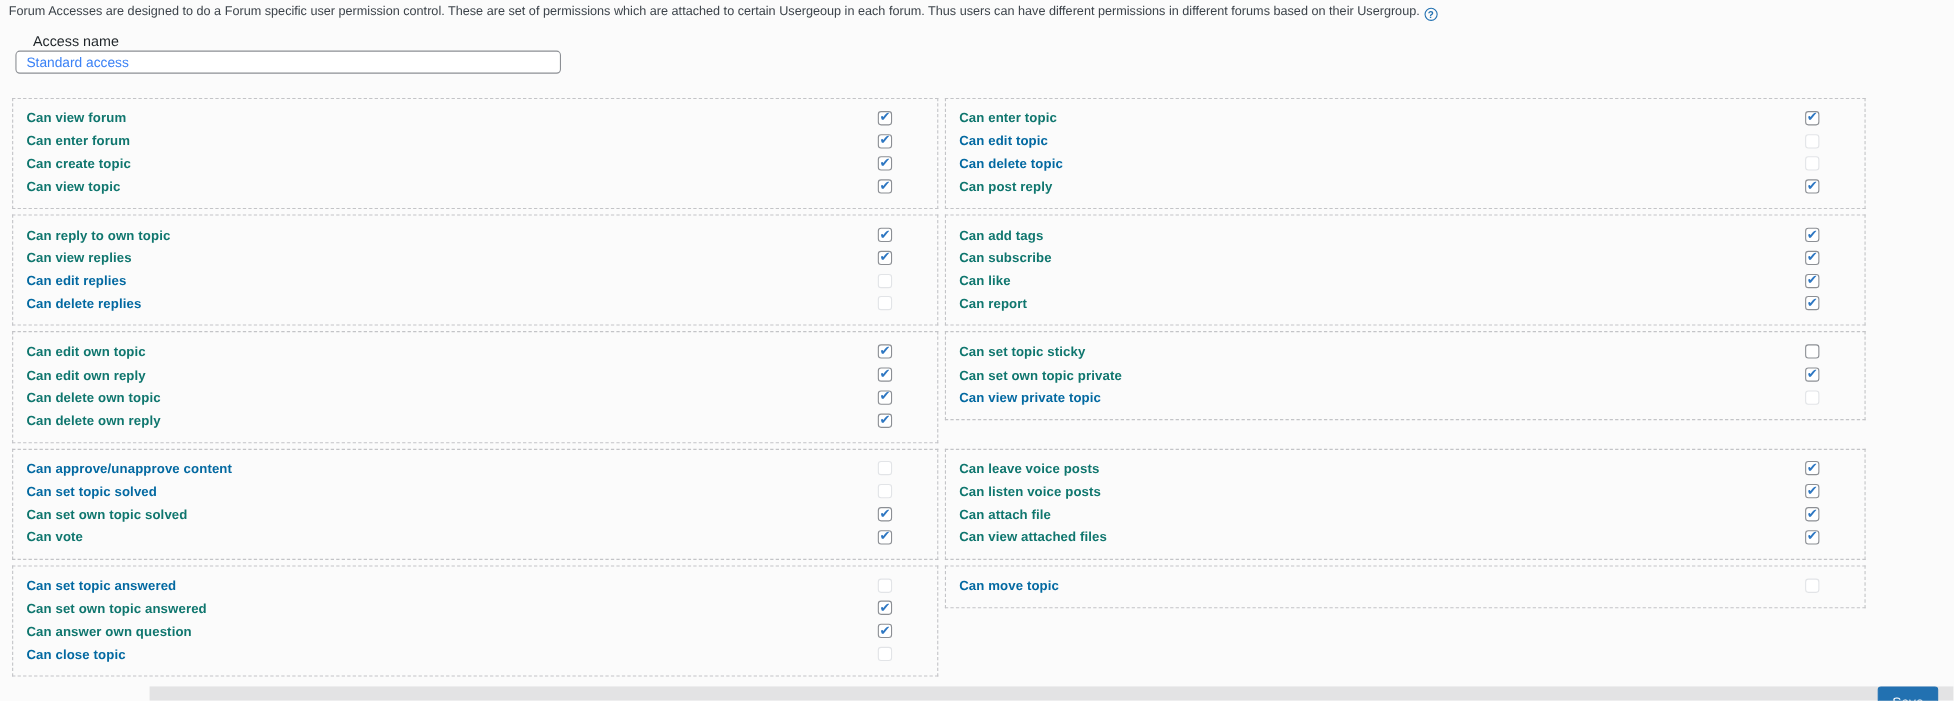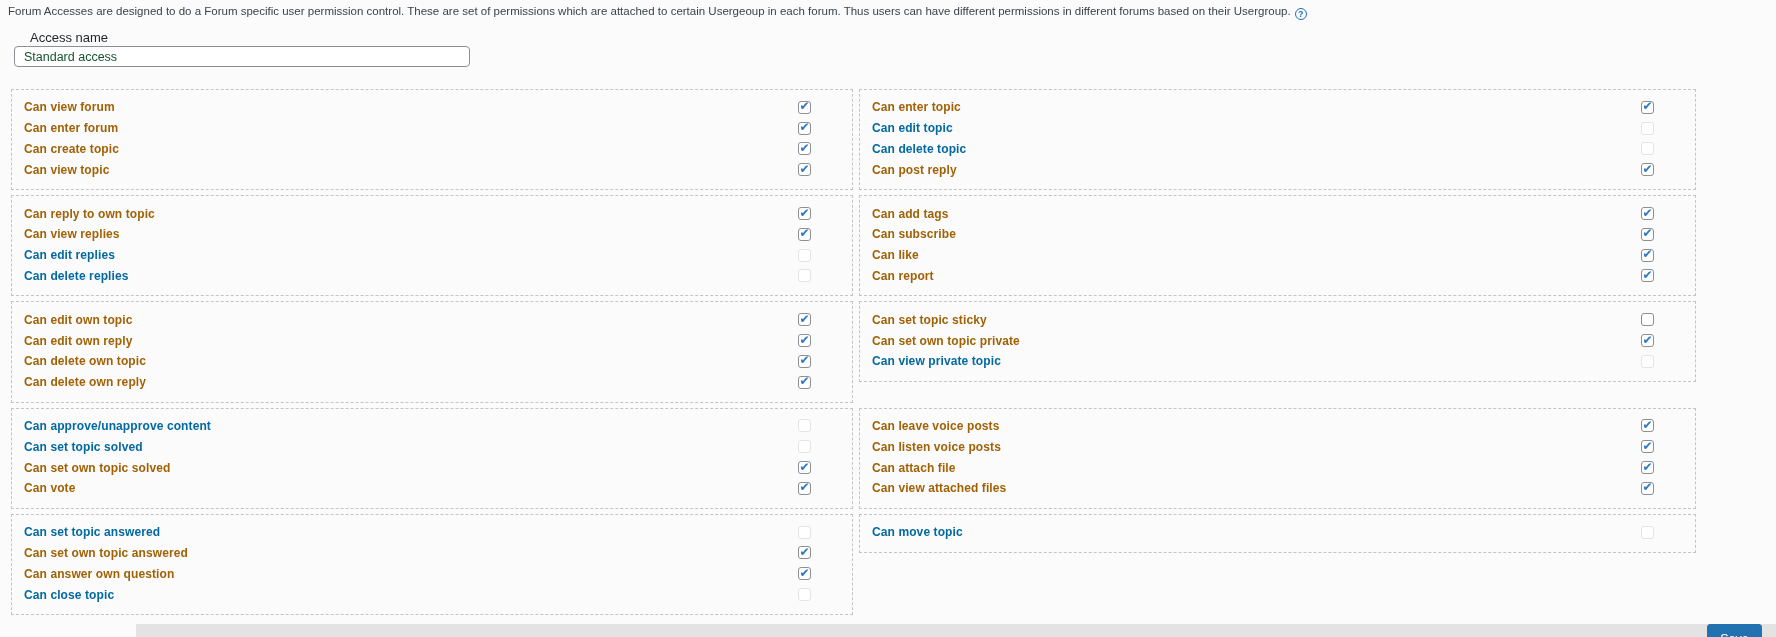--- a/index.html
+++ b/index.html
@@ -22,24 +22,24 @@
     color: #2271b1; font-size: 9px; font-weight: 700;
     align-items: center; justify-content: center;
     margin-left: 4px; vertical-align: -2px; cursor: pointer;
   }
   .access-label {
     position: absolute; top: 30px; left: 30px;
     font-size: 13px; color: #1d2327;
   }
   .access-input {
     position: absolute; top: 46px; left: 14px;
-    width: 456px; height: 21px;
+    width: 496px; height: 21px;
     border: 1px solid #8c8f94; border-radius: 4px;
     background: #fff; padding: 0 9px;
-    font-size: 12.5px; color: #14532d;
+    font-size: 12.5px; color: #3b82f6;
     font-family: "Liberation Sans", "DejaVu Sans", sans-serif;
   }
   
   .perm-grid {
     position: absolute; top: 89px; left: 11px;
     width: 1685px;
     display: grid;
     grid-template-columns: 842px 837px;
     column-gap: 6px; row-gap: 5px;
     align-items: start;
@@ -47,21 +47,21 @@
   .perm-box {
     border: 1px dashed #c3c4c7;
     padding: 7px 41px 9px 12px;
     background: transparent;
   }
   .perm-item {
     height: 20.8px;
     display: flex; align-items: center; justify-content: space-between;
   }
   .perm-label {
-    font-size: 12px; font-weight: 700; color: #a16207;
+    font-size: 12px; font-weight: 700; color: #0f766e;
     letter-spacing: 0.1px;
   }
   .perm-label.disabled { color: #0369a1; }
   .cb {
     position: relative;
     width: 13px; height: 13px; flex: 0 0 13px;
     border: 1px solid #8c8f94; border-radius: 3px;
     background: #fff; cursor: pointer;
   }
   .cb.disabled { border-color: #e2e4e7; cursor: default; }

